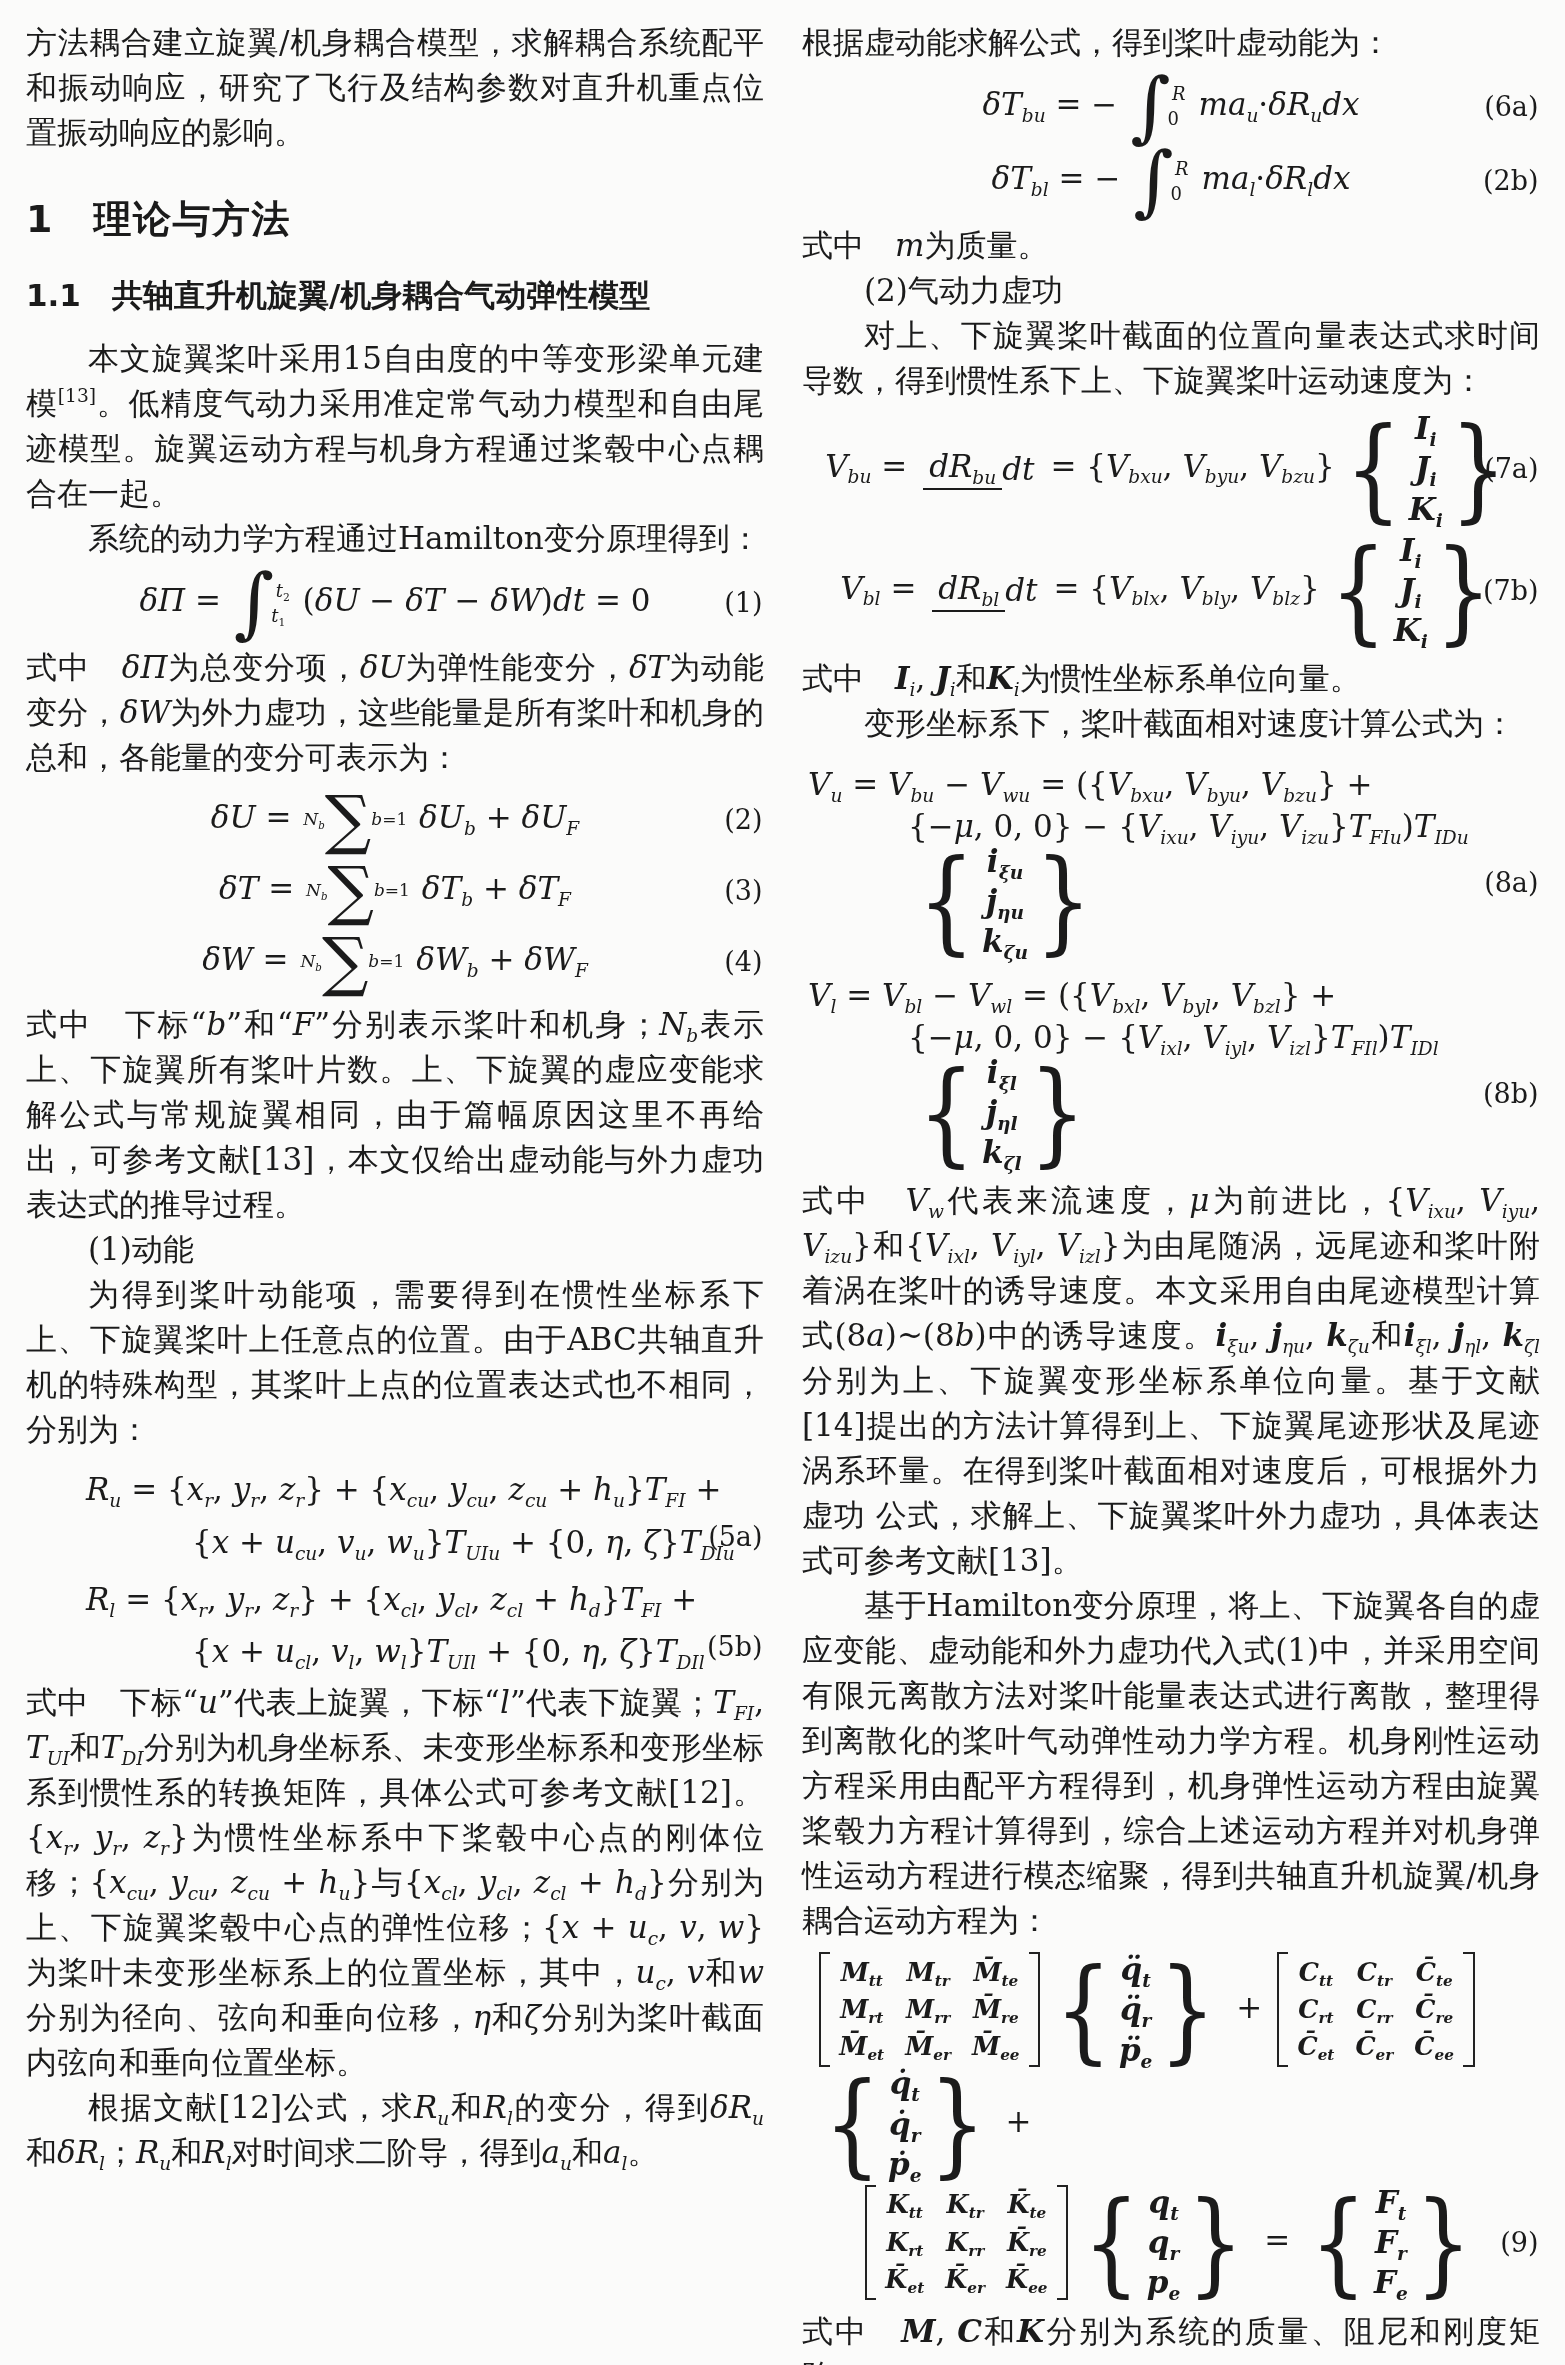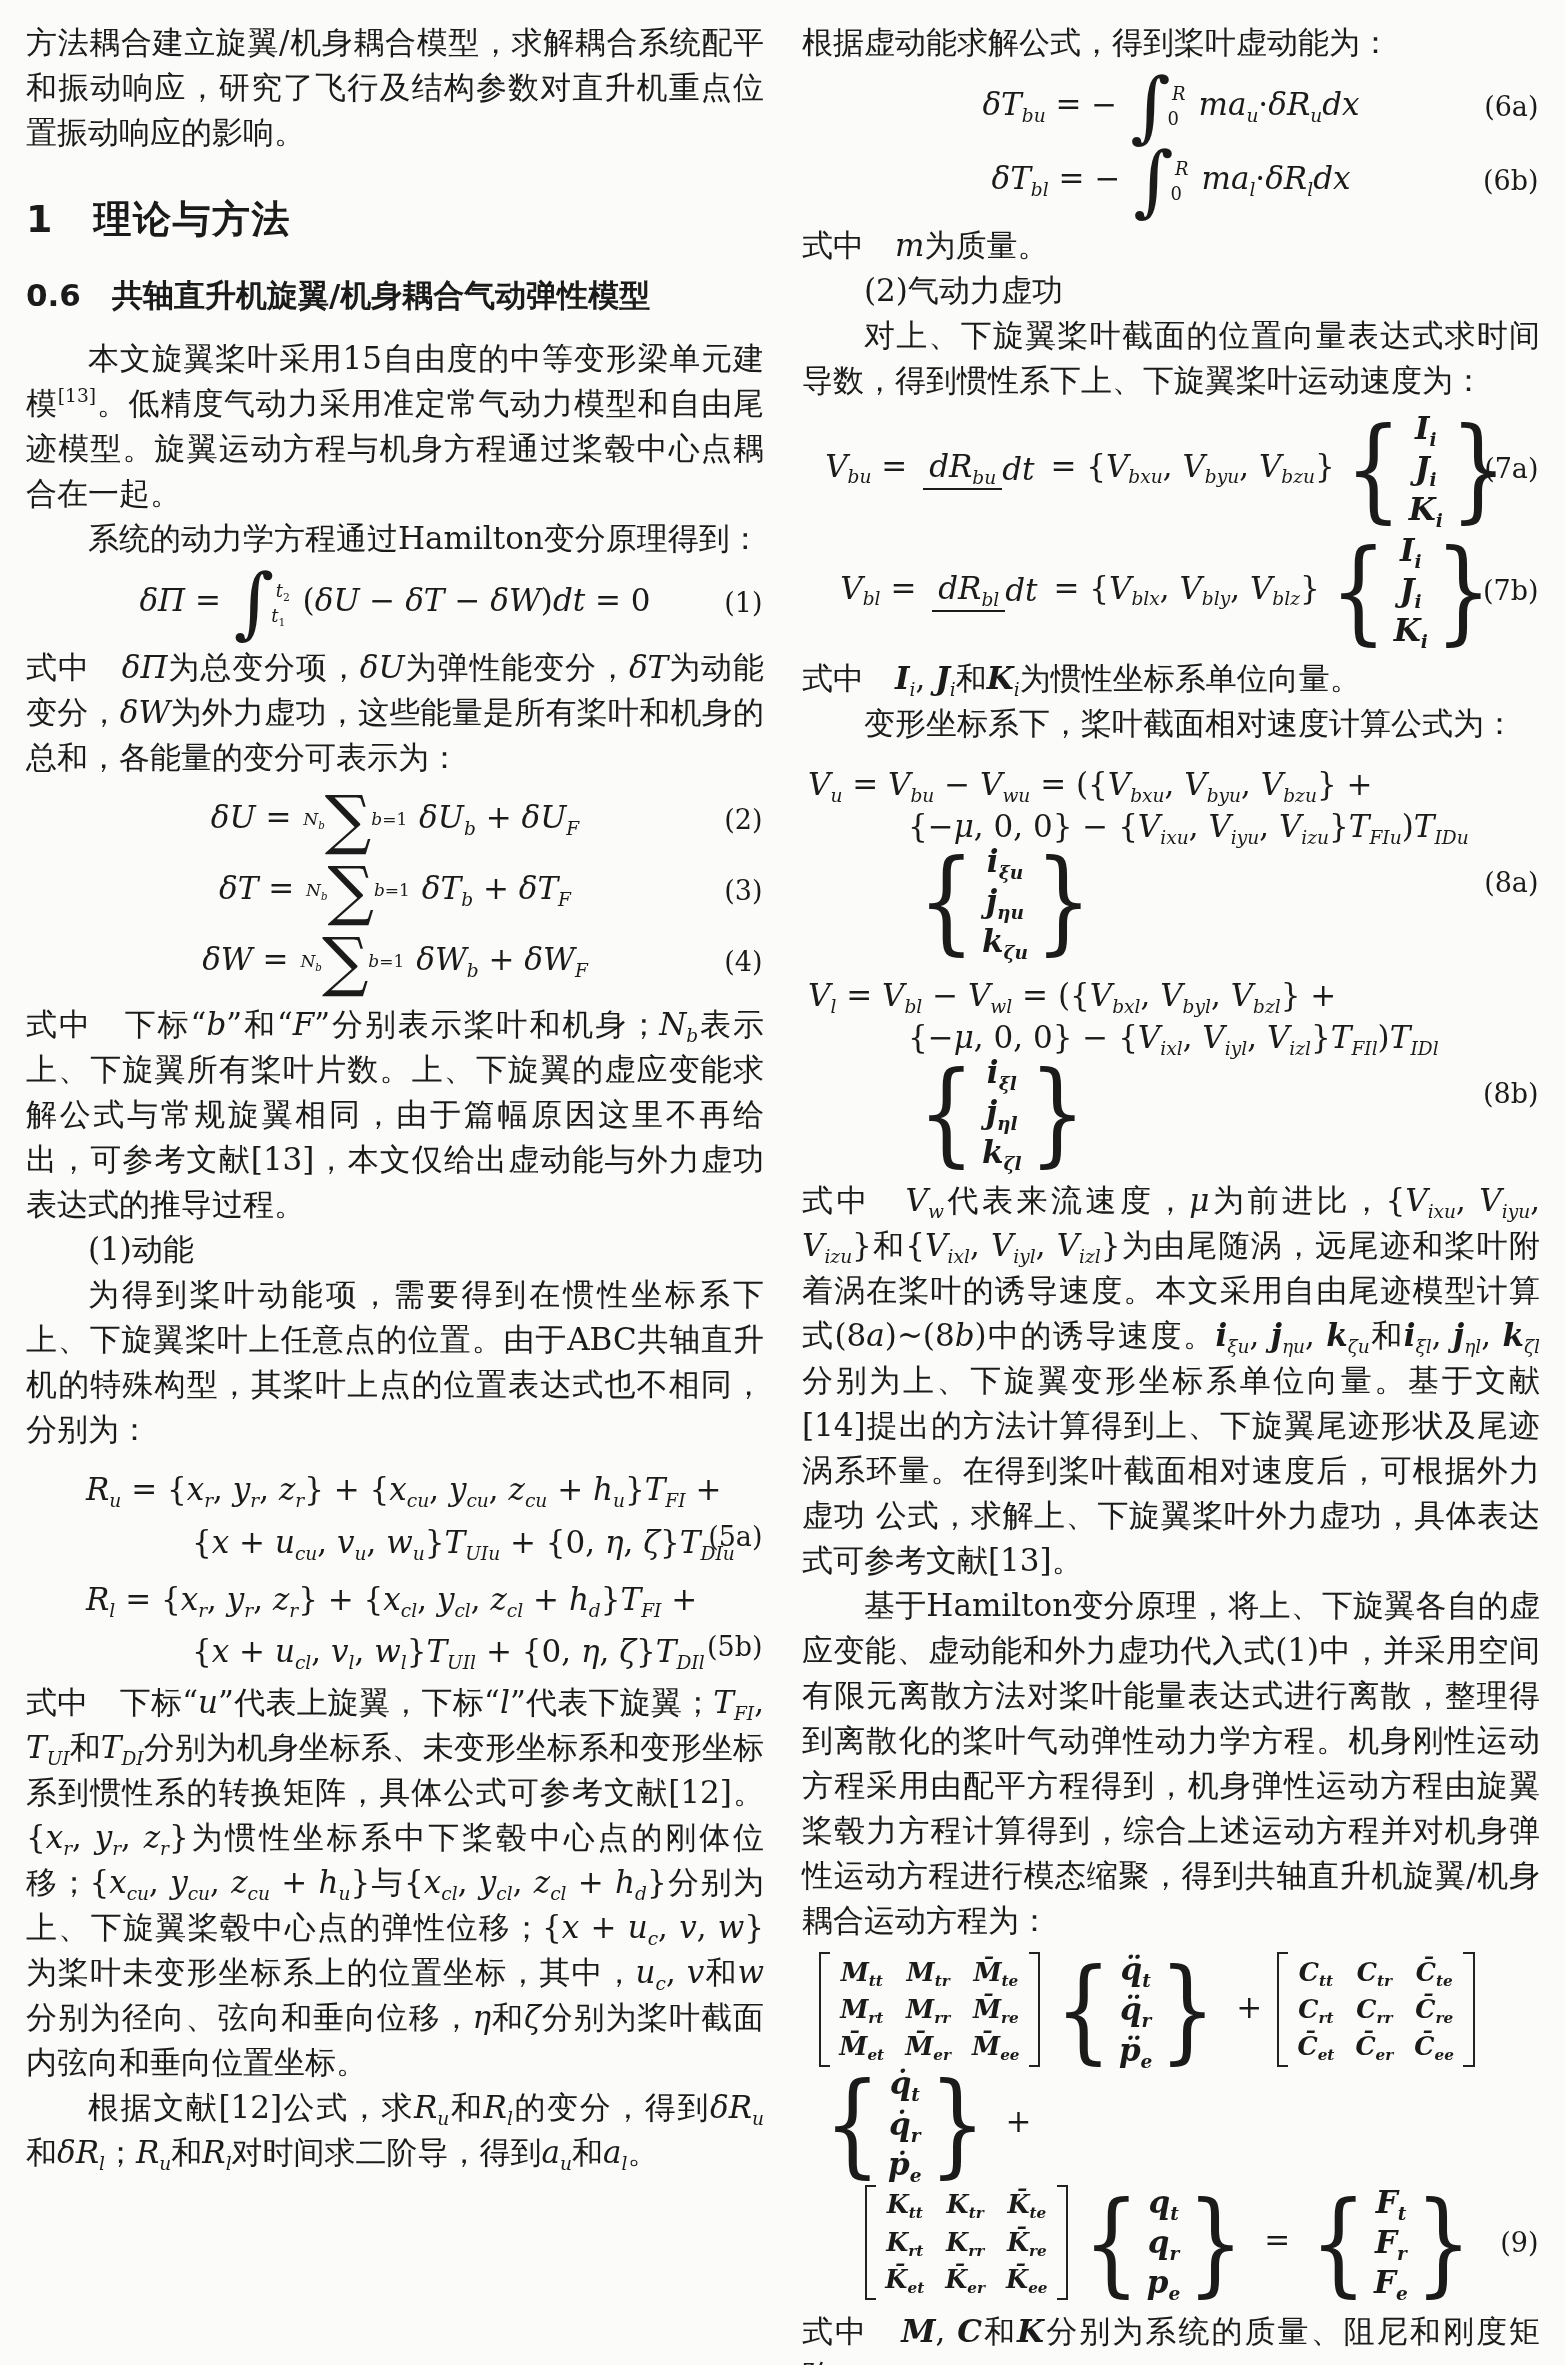--- a/index.html
+++ b/index.html
@@ -64,21 +64,21 @@
   .mbr{border-left:none;}
   .mg{display:inline-grid;column-gap:21px;row-gap:12px;padding:7.6px 9px;
       align-items:center;justify-items:center;font-weight:bold;line-height:1;}
 </style>
 </head>
 <body>
 
 <div class="col" id="colL">
     <div class="para math">方法耦合建立旋翼/机身耦合模型，求解耦合系统配平和振动响应，研究了飞行及结构参数对直升机重点位置振动响应的影响。</div>
     <div class="hd h1">1　理论与方法</div>
-    <div class="hd h2">0.6　共轴直升机旋翼/机身耦合气动弹性模型</div>
+    <div class="hd h2">1.1　共轴直升机旋翼/机身耦合气动弹性模型</div>
     <div class="para math ind">本文旋翼桨叶采用15自由度的中等变形梁单元建模<sup>[13]</sup>。低精度气动力采用准定常气动力模型和自由尾迹模型。旋翼运动方程与机身方程通过桨毂中心点耦合在一起。</div>
     <div class="para math ind">系统的动力学方程通过Hamilton变分原理得到：</div>
     <div class="equation">
       <div class="eqline">
         <span class="math"><i>δΠ</i> = <span class="iw">
             <span class="is">∫</span>
             <span class="il">
               <span class="ilt"><i>t</i><sub>2</sub></span>
               <span class="ilb"><i>t</i><sub>1</sub></span>
             </span>
@@ -157,21 +157,21 @@
     </div>
     <div class="equation">
       <div class="eqline">
         <span class="math"><i>δT</i><sub><i>bl</i></sub> = − <span class="iw">
             <span class="is">∫</span>
             <span class="il">
               <span class="ilt"><i>R</i></span>
               <span class="ilb">0</span>
             </span>
           </span> <i>ma</i><sub><i>l</i></sub>·<i>δR</i><sub><i>l</i></sub><i>dx</i></span>
-        <span class="eqno">(6b)</span>
+        <span class="eqno">(2b)</span>
       </div>
     </div>
     <div class="para math">式中　<i>m</i>为质量。</div>
     <div class="para math ind">(2)气动力虚功</div>
     <div class="para math ind">对上、下旋翼桨叶截面的位置向量表达式求时间导数，得到惯性系下上、下旋翼桨叶运动速度为：</div>
     <div class="equation">
       <div class="eqline">
         <span class="math"><i>V</i><sub><i>bu</i></sub> = <span class="fr">
             <span class="fn"><i>dR</i><sub><i>bu</i></sub></span>
             <span class="fd"><i>dt</i></span>

